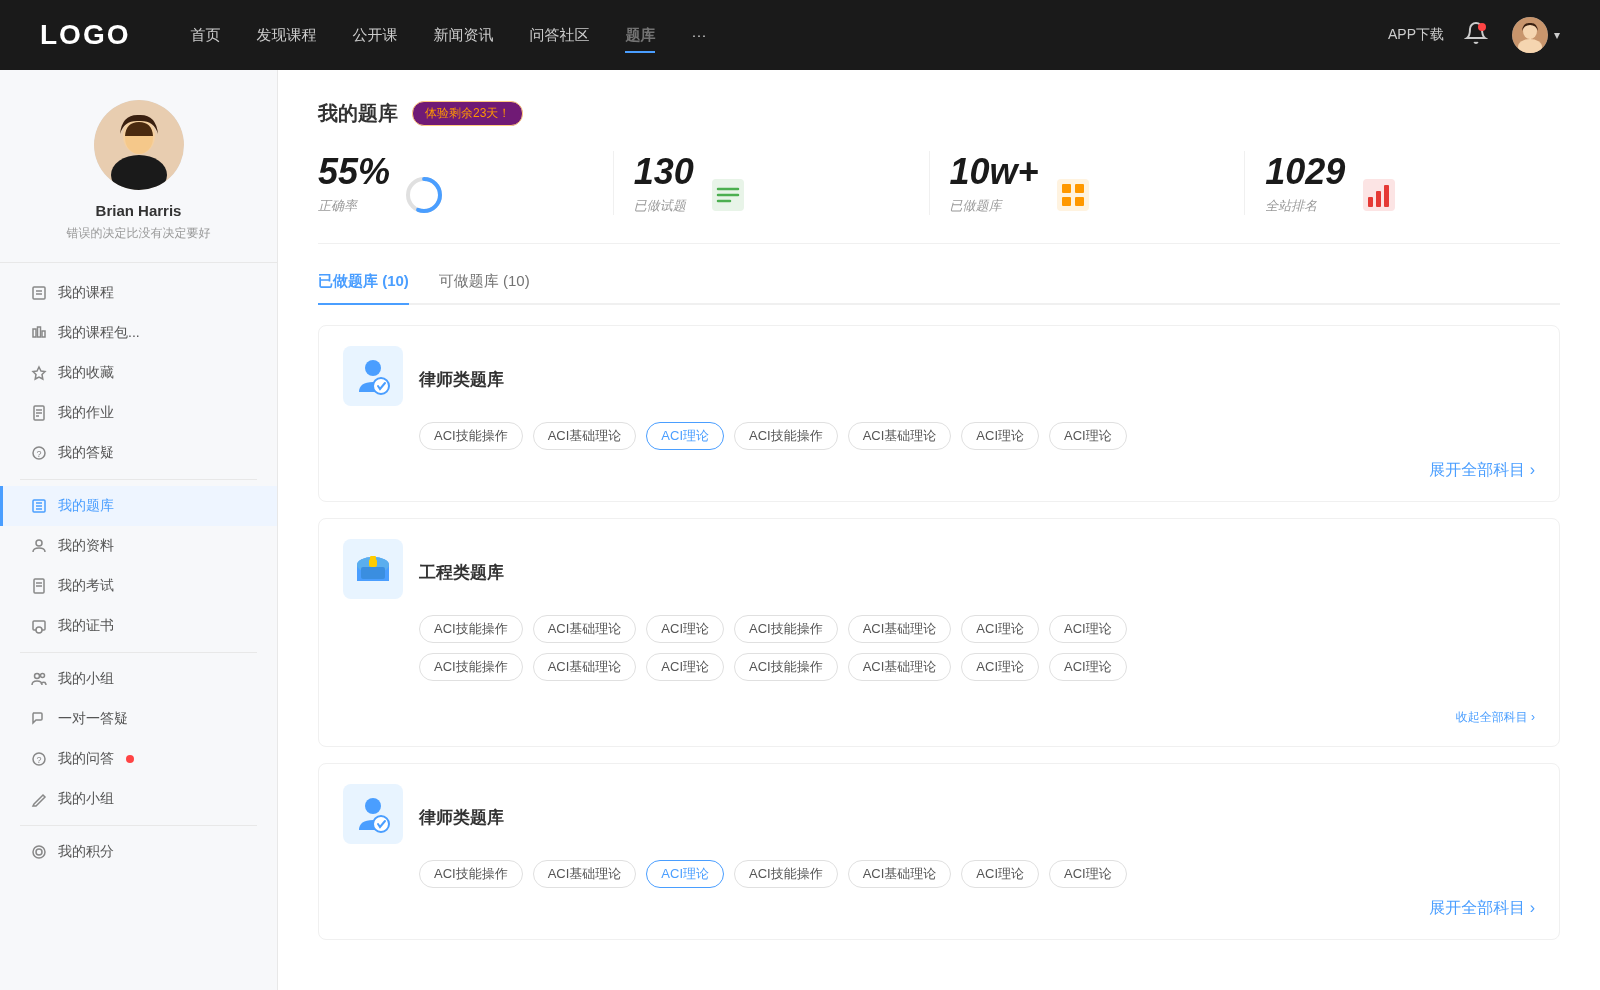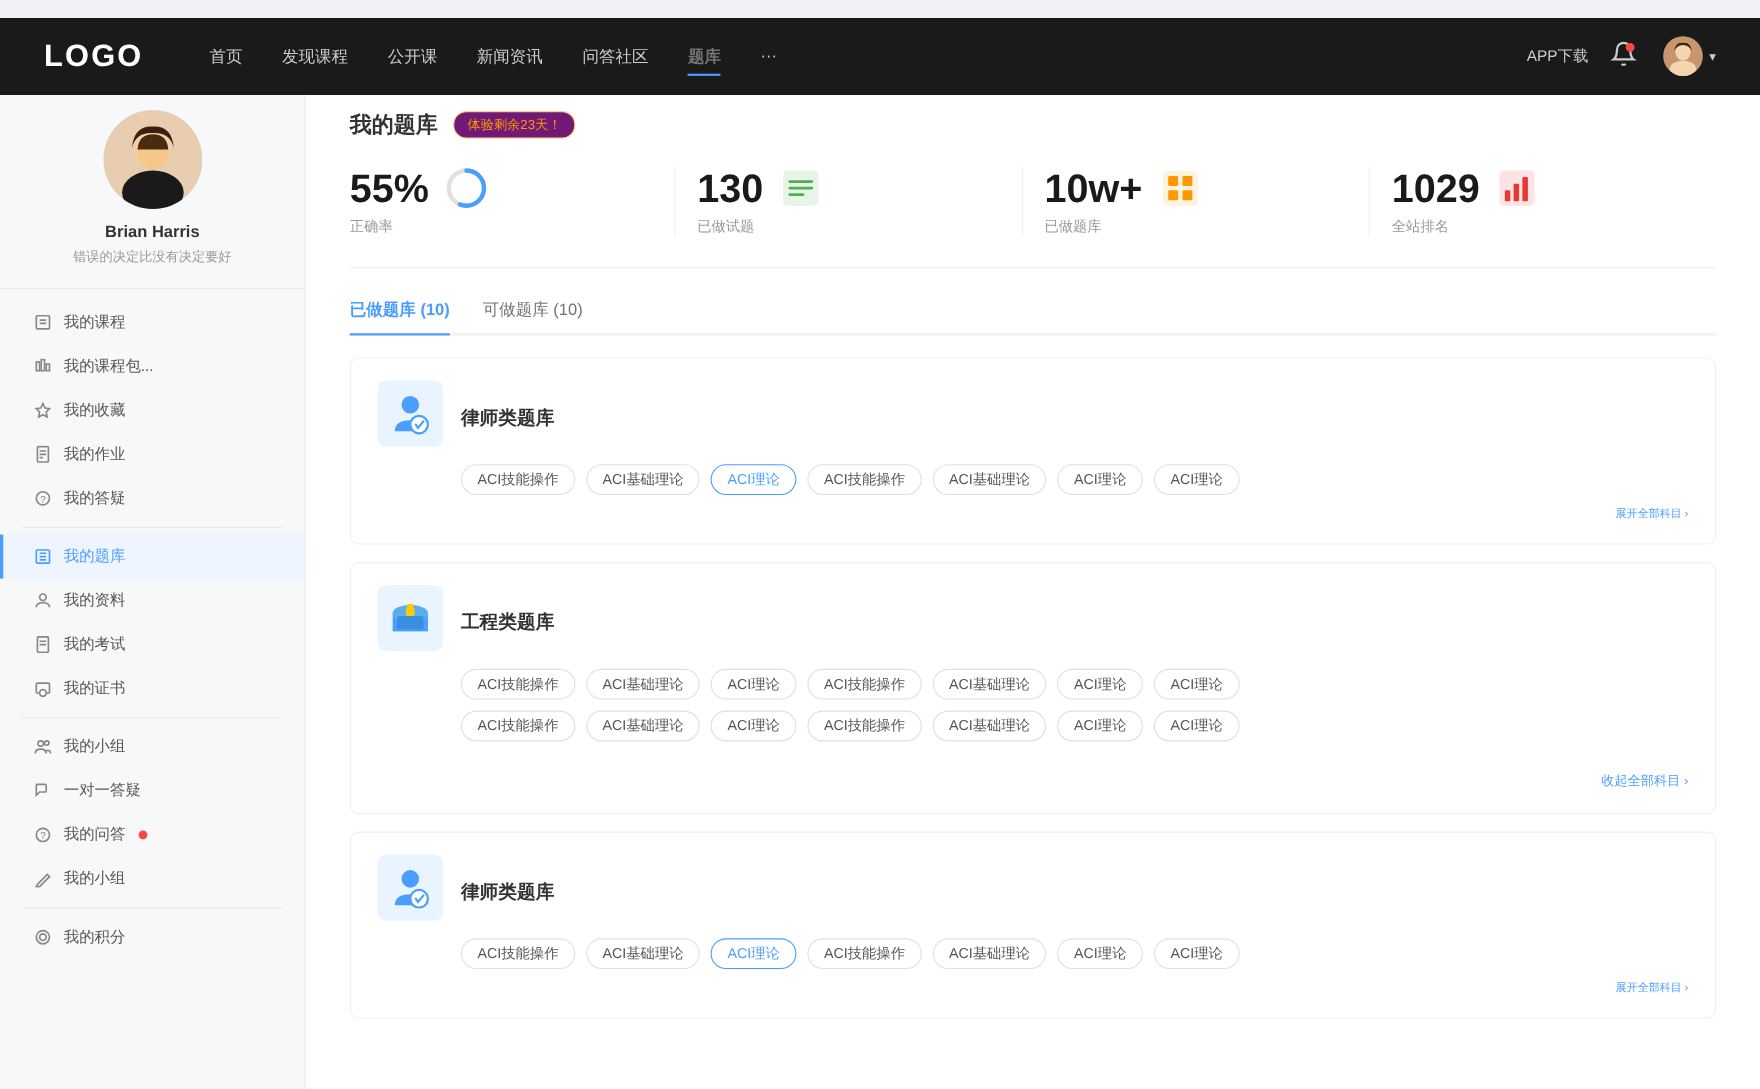--- a/index.html
+++ b/index.html
@@ -6,21 +6,21 @@
     body { font-family: 'PingFang SC', 'Microsoft YaHei', sans-serif; background: #f0f2f5; color: #333; }
 
     
     .header {
       background: #1a1a1a;
       height: 70px;
       display: flex;
       align-items: center;
       padding: 0 40px;
       position: fixed;
-      top: 16px; left: 0; right: 0;
+      top: 0; left: 0; right: 0;
       z-index: 100;
     }
     .header-logo {
       color: white;
       font-size: 28px;
       font-weight: bold;
       letter-spacing: 2px;
       margin-right: 60px;
     }
     .header-nav {
@@ -199,24 +199,25 @@
     .stats-row {
       display: flex;
       gap: 0;
       margin-bottom: 28px;
       border-bottom: 1px solid #f0f0f0;
       padding-bottom: 28px;
     }
     .stat-item {
       flex: 1;
       display: flex;
-      align-items: flex-start;
+      align-items: flex-end;
       gap: 14px;
       padding: 0 20px;
       border-right: 1px solid #f0f0f0;
+      font-style: italic;
     }
     .stat-item:first-child { padding-left: 0; }
     .stat-item:last-child { border-right: none; }
     .stat-value {
       font-size: 36px;
       font-weight: 700;
       color: #1a1a1a;
     }
     .stat-label {
       font-size: 13px;
@@ -295,21 +296,21 @@
       cursor: pointer;
       background: white;
     }
     .tag.active {
       color: #4a9eff;
       border-color: #4a9eff;
     }
     .expand-link {
       text-align: right;
       color: #4a9eff;
-      font-size: 10px;
+      font-size: 16px;
       margin-top: 10px;
       cursor: pointer;
     }
     .collapse-link {
       text-align: right;
       color: #4a9eff;
       font-size: 12px;
       margin-top: 28px;
       cursor: pointer;
     }

